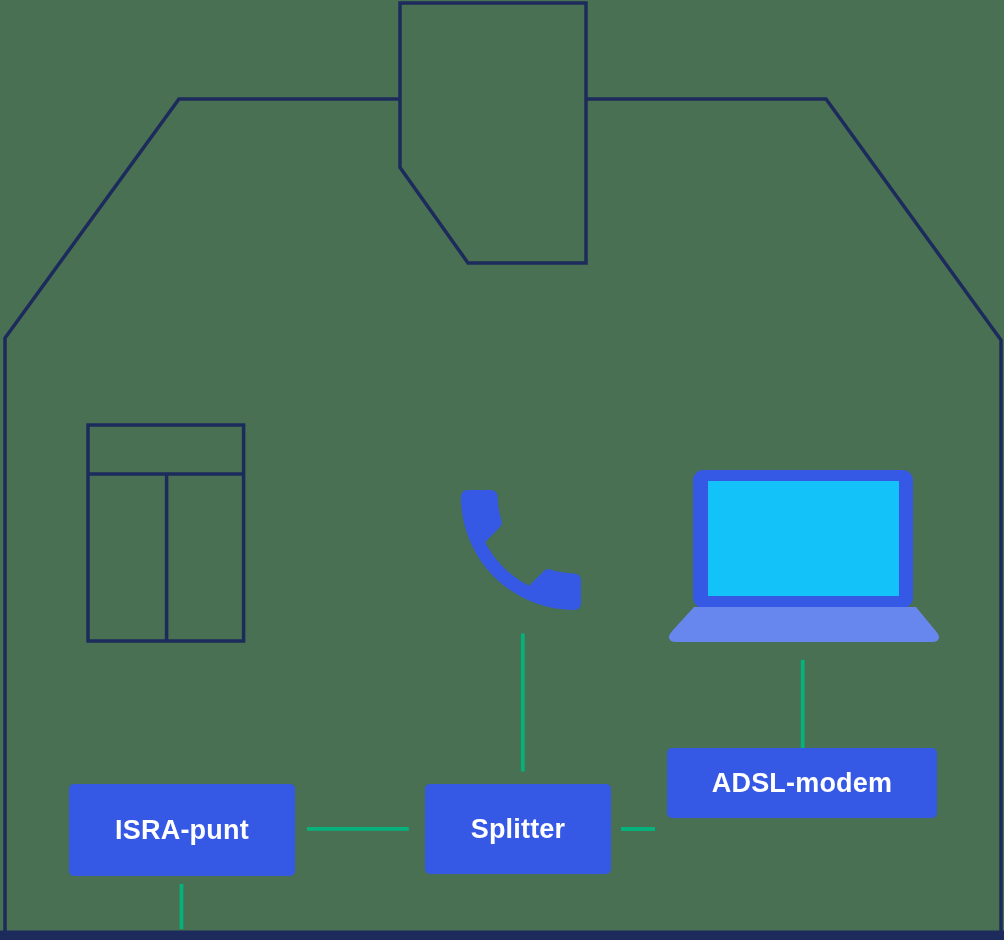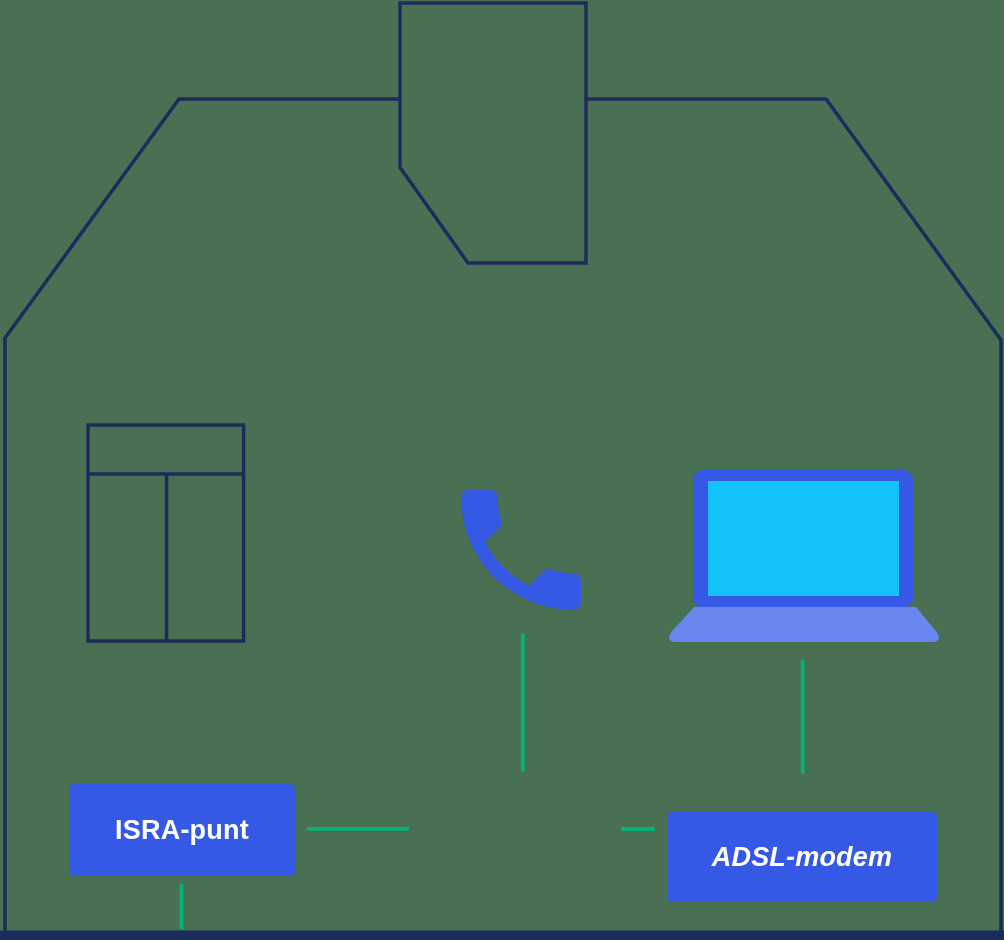--- a/index.html
+++ b/index.html
@@ -19,21 +19,21 @@
     display: flex;
     align-items: center;
     justify-content: center;
     font-weight: 700;
     font-size: 27px;
     letter-spacing: 0.2px;
     line-height: 1;
   }
   .node-isra     { left: 69px;  top: 784px; width: 226px; height: 92px; }
   .node-splitter { left: 425px; top: 784px; width: 186px; height: 90px; }
-  .node-adsl     { left: 667px; top: 812px; width: 270px; height: 90px; font-style: italic; }
+  .node-adsl     { left: 667px; top: 748px; width: 270px; height: 70px; }
 </style>
 </head>
 <body>
 
 <div class="stage">
 
   <svg width="1004" height="940" viewBox="0 0 1004 940">
 
     <rect x="0" y="930.5" width="1004" height="10" fill="#1d2b5c"></rect>
 
@@ -61,17 +61,20 @@
     <g>
       <rect x="693" y="470" width="220" height="138" rx="10" fill="#3558e5"></rect>
       <rect x="708" y="481" width="191" height="115" fill="#12c2f9"></rect>
       <path d="M694 607 H916 L935.4 630.6 Q939 635 939 637.2 Q939 642 932 642 H676 Q669 642 669 637.2 Q669 635 672.6 630.6 Z" fill="#6787ee"></path>
     </g>
   </svg>
 
   <div class="node node-isra">
     <span>ISRA-punt</span>
   </div>
+  <div class="node node-splitter">
+    <span>Splitter</span>
+  </div>
   <div class="node node-adsl">
     <span>ADSL-modem</span>
   </div>
 
 </div>
 
 </body></html>

